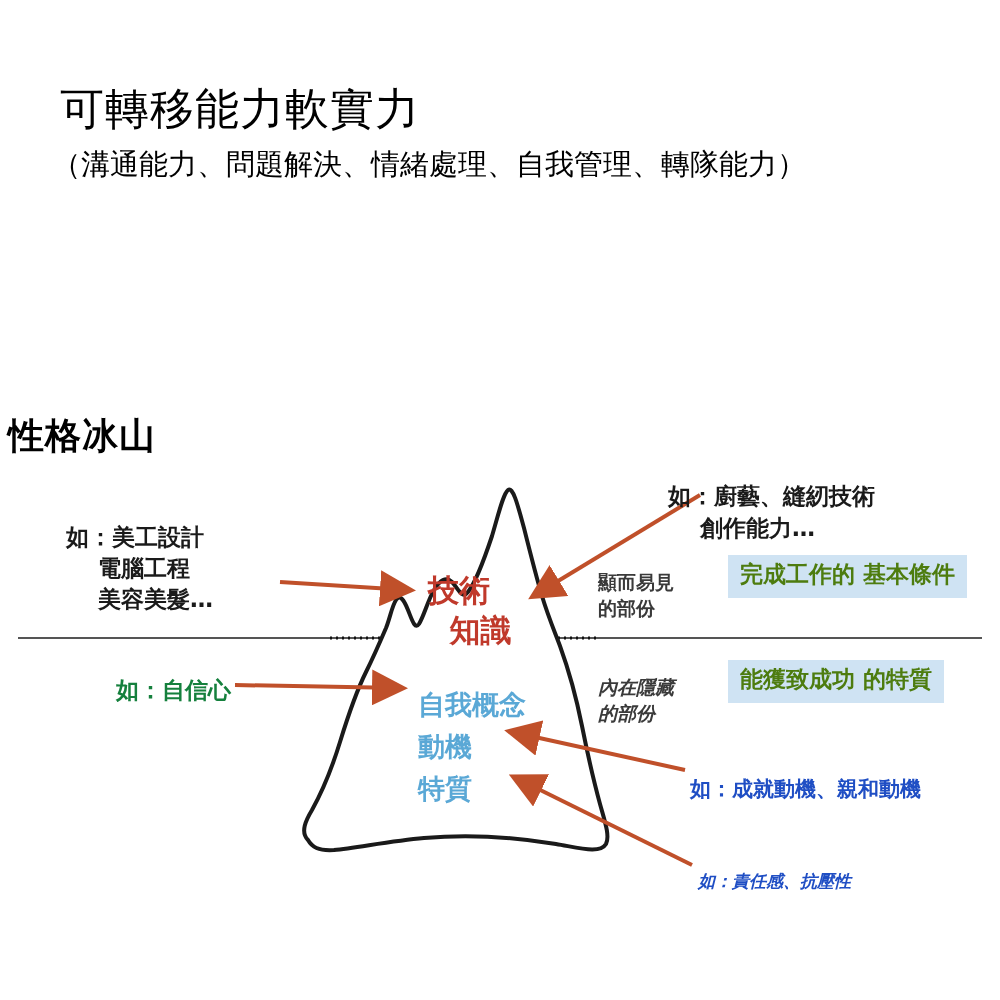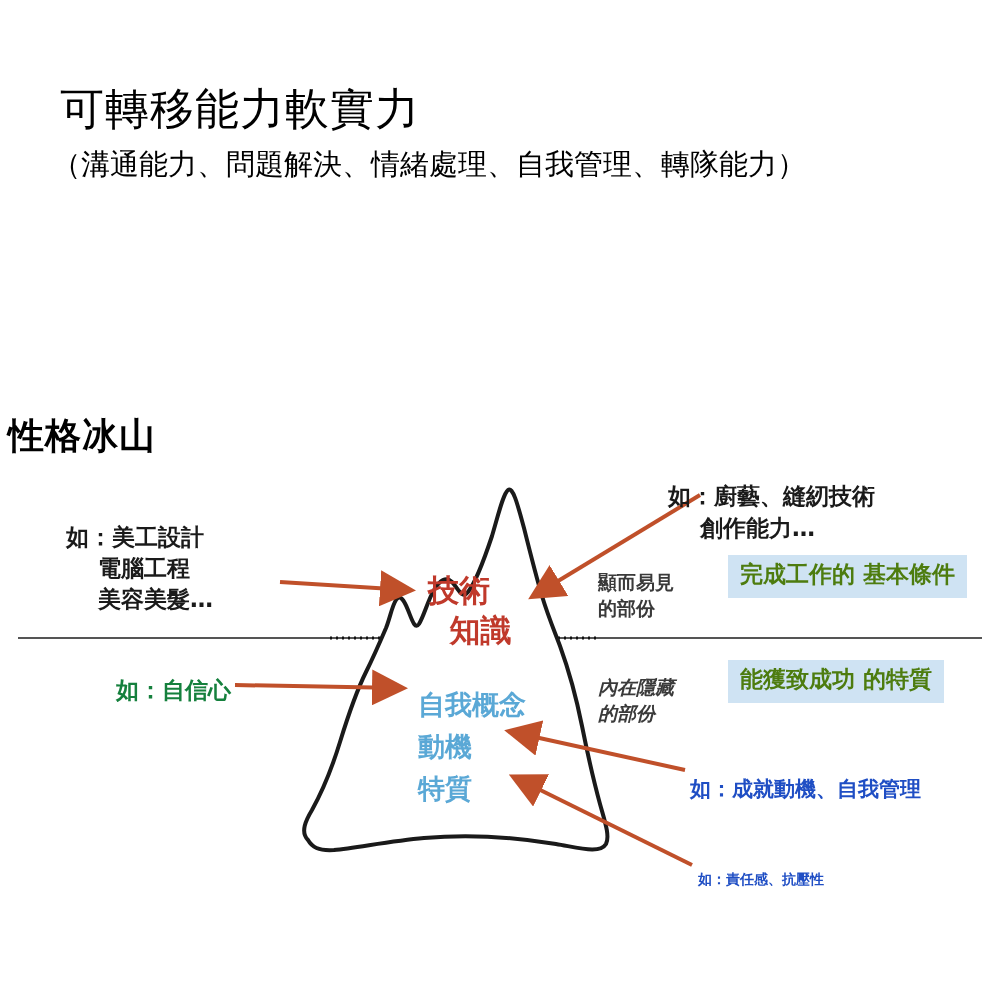--- a/index.html
+++ b/index.html
@@ -146,23 +146,24 @@
   #label-right-mid {
     left: 690px;
     top: 315px;
     font-size: 21px;
     font-weight: bold;
     color: #1f4ec4;
   }
   #label-right-bottom {
     left: 698px;
     top: 410px;
-    font-size: 14px;
+    font-size: 17px;
     font-weight: bold;
     color: #1f4ec4;
+    font-style: italic;
   }
 </style>
 </head>
 <body>
 
 <div class="abs" id="heading-block">
   <div class="head-line">可轉移能力軟實力</div>
   <div class="head-sub">（溝通能力、問題解決、情緒處理、自我管理、轉隊能力）</div>
 </div>
 
@@ -233,15 +234,15 @@
   <div class="lbl" id="label-hidden">內在隱藏
 的部份</div>
 
   <div class="blue-box" id="box-top">完成工作的
 基本條件</div>
   <div class="blue-box" id="box-bottom">能獲致成功
 的特質</div>
 
   <div class="lbl" id="label-right-top">如：廚藝、縫紉技術
     創作能力…</div>
-  <div class="lbl" id="label-right-mid">如：成就動機、自我管理</div>
+  <div class="lbl" id="label-right-mid">如：成就動機、親和動機</div>
   <div class="lbl" id="label-right-bottom">如：責任感、抗壓性</div>
 </div>
 
 </body></html>

